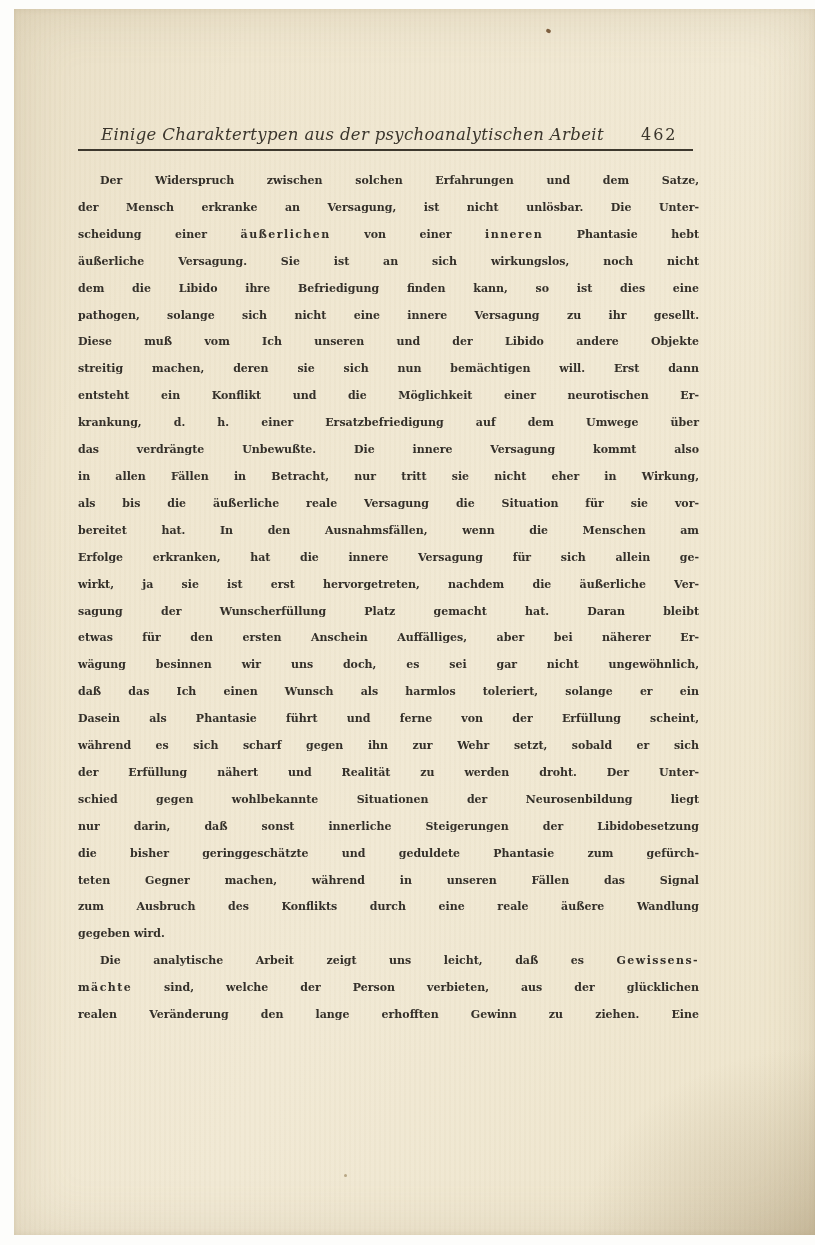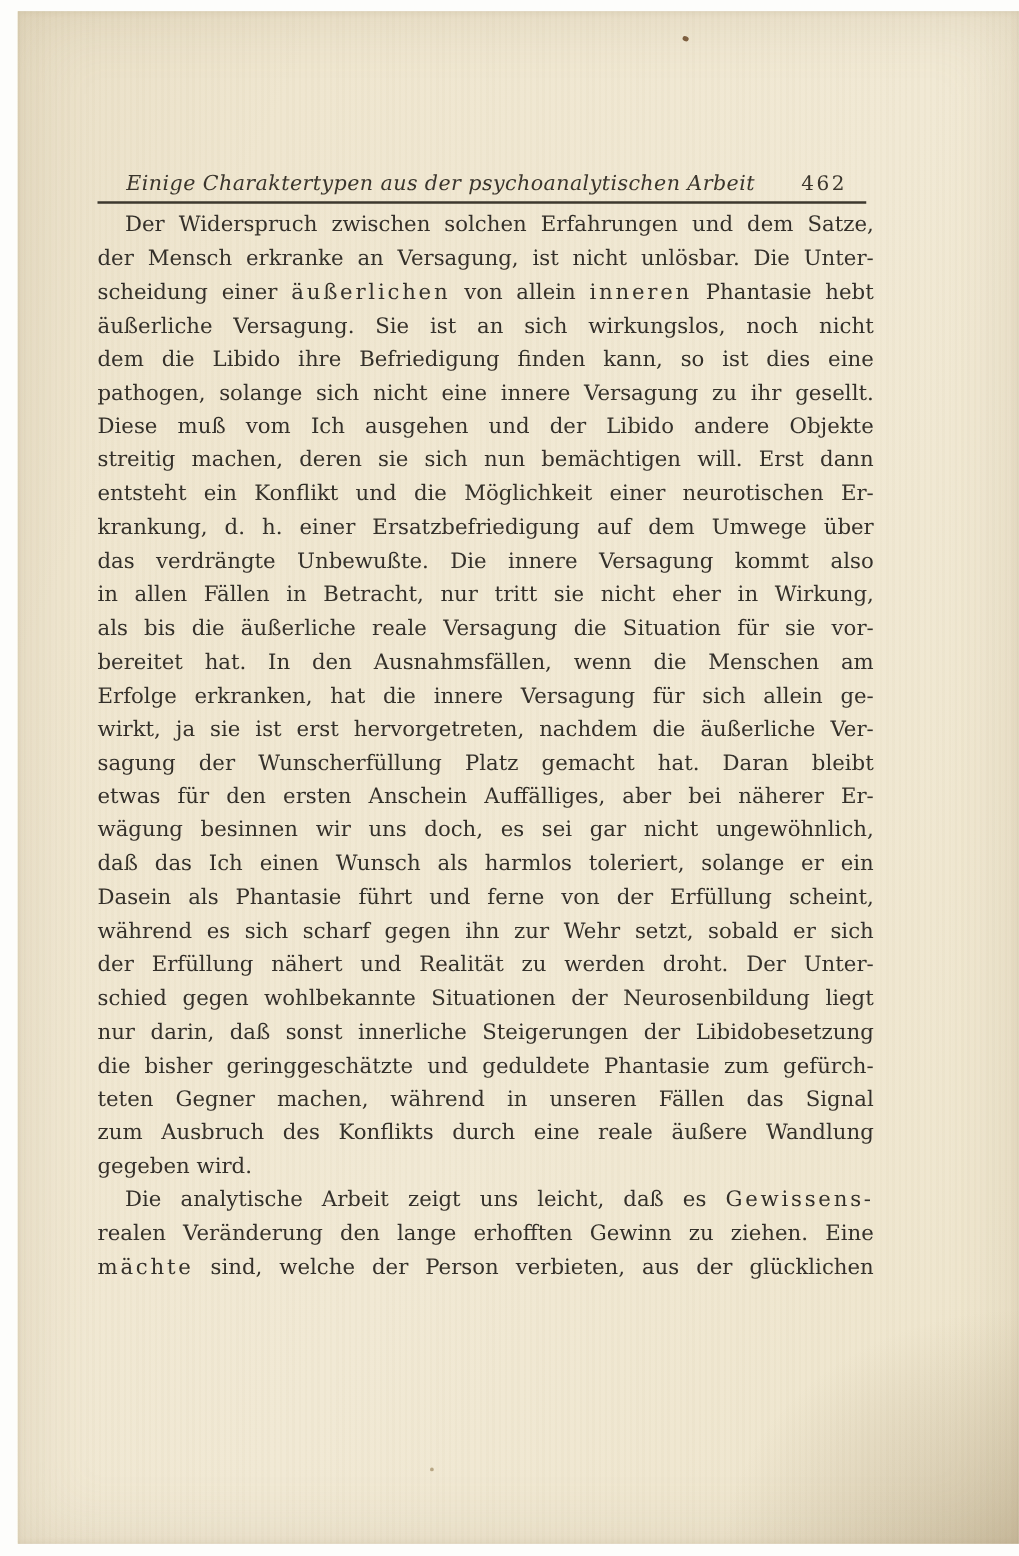--- a/index.html
+++ b/index.html
@@ -16,32 +16,32 @@
     box-shadow: inset 0 0 55px rgba(150,128,90,0.20), inset 0 0 6px rgba(150,128,90,0.18);
   }
   .page::after{
     content:"";position:absolute;right:0;bottom:0;width:240px;height:190px;
     background:radial-gradient(ellipse at 103% 105%, rgba(140,118,80,0.34) 0%, rgba(140,118,80,0.12) 45%, rgba(140,118,80,0) 70%);
     pointer-events:none;
   }
   .speck{position:absolute;border-radius:50%;}
   .speck1{left:532px;top:20px;width:5px;height:4px;background:#7d5f40;transform:rotate(25deg);}
   .speck2{left:330px;top:1165px;width:3px;height:3px;background:#b7a684;}
-  .content{position:absolute;left:64px;top:16px;width:621px;color:#332f28;}
+  .content{position:absolute;left:64px;top:4px;width:621px;color:#332f28;}
   .header{
     margin-top:112px;display:flex;align-items:baseline;
     font-style:italic;font-size:16.5px;letter-spacing:0.02em;color:#3a352c;
   }
   .header .title{flex:1;text-align:center;white-space:nowrap;}
   .header .pagenum{
     width:72px;text-align:left;font-style:normal;font-size:16px;letter-spacing:2px;
     padding-left:14px;box-sizing:border-box;
   }
   .rule{margin-top:5px;width:615px;border-top:2px solid #3d382e;}
-  .body-text{margin-top:4px;font-size:17px;color:#34302a;}
+  .body-text{margin-top:17px;font-size:11px;color:#34302a;font-weight:bold;}
   .paragraph{margin:0;}
   .line{
     line-height:26.9px;
     text-align:justify;text-align-last:justify;
     white-space:normal;
   }
   .line.first{text-indent:22px;}
   .line.nojust{text-align-last:left;}
   .sperr{letter-spacing:0.13em;}
 </style>
@@ -58,25 +58,25 @@
       <span class="title">Einige Charaktertypen aus der psychoanalytischen Arbeit</span>
       <span class="pagenum">462</span>
     </div>
 
     <div class="rule"></div>
 
     <div class="body-text">
         <div class="paragraph">
           <div class="line first"><span>Der Widerspruch zwischen solchen Erfahrungen und dem Satze,</span></div>
           <div class="line"><span>der Mensch erkranke an Versagung, ist nicht unlösbar. Die Unter-</span></div>
-          <div class="line"><span>scheidung einer </span><span class="sperr">äußerlichen</span><span> von allein </span><span class="sperr">inneren</span><span> Phantasie hebt</span></div>
+          <div class="line"><span>scheidung einer </span><span class="sperr">äußerlichen</span><span> von einer </span><span class="sperr">inneren</span><span> Phantasie hebt</span></div>
           <div class="line"><span>äußerliche Versagung. Sie ist an sich wirkungslos, noch nicht</span></div>
           <div class="line"><span>dem die Libido ihre Befriedigung finden kann, so ist dies eine</span></div>
           <div class="line"><span>pathogen, solange sich nicht eine innere Versagung zu ihr gesellt.</span></div>
-          <div class="line"><span>Diese muß vom Ich ausgehen und der Libido andere Objekte</span></div>
+          <div class="line"><span>Diese muß vom Ich unseren und der Libido andere Objekte</span></div>
           <div class="line"><span>streitig machen, deren sie sich nun bemächtigen will. Erst dann</span></div>
           <div class="line"><span>entsteht ein Konflikt und die Möglichkeit einer neurotischen Er-</span></div>
           <div class="line"><span>krankung, d. h. einer Ersatzbefriedigung auf dem Umwege über</span></div>
           <div class="line"><span>das verdrängte Unbewußte. Die innere Versagung kommt also</span></div>
           <div class="line"><span>in allen Fällen in Betracht, nur tritt sie nicht eher in Wirkung,</span></div>
           <div class="line"><span>als bis die äußerliche reale Versagung die Situation für sie vor-</span></div>
           <div class="line"><span>bereitet hat. In den Ausnahmsfällen, wenn die Menschen am</span></div>
           <div class="line"><span>Erfolge erkranken, hat die innere Versagung für sich allein ge-</span></div>
           <div class="line"><span>wirkt, ja sie ist erst hervorgetreten, nachdem die äußerliche Ver-</span></div>
           <div class="line"><span>sagung der Wunscherfüllung Platz gemacht hat. Daran bleibt</span></div>
@@ -88,19 +88,19 @@
           <div class="line"><span>der Erfüllung nähert und Realität zu werden droht. Der Unter-</span></div>
           <div class="line"><span>schied gegen wohlbekannte Situationen der Neurosenbildung liegt</span></div>
           <div class="line"><span>nur darin, daß sonst innerliche Steigerungen der Libidobesetzung</span></div>
           <div class="line"><span>die bisher geringgeschätzte und geduldete Phantasie zum gefürch-</span></div>
           <div class="line"><span>teten Gegner machen, während in unseren Fällen das Signal</span></div>
           <div class="line"><span>zum Ausbruch des Konflikts durch eine reale äußere Wandlung</span></div>
           <div class="line nojust"><span>gegeben wird.</span></div>
         </div>
         <div class="paragraph">
           <div class="line first"><span>Die analytische Arbeit zeigt uns leicht, daß es </span><span class="sperr">Gewissens-</span></div>
+          <div class="line"><span class="sperr">mächte</span><span> sind, welche der Person verbieten, aus der glücklichen</span></div>
           <div class="line"><span>realen Veränderung den lange erhofften Gewinn zu ziehen. Eine</span></div>
-          <div class="line"><span class="sperr">mächte</span><span> sind, welche der Person verbieten, aus der glücklichen</span></div>
         </div>
       </div>
 
   </div>
 </div>
 
 </body></html>

